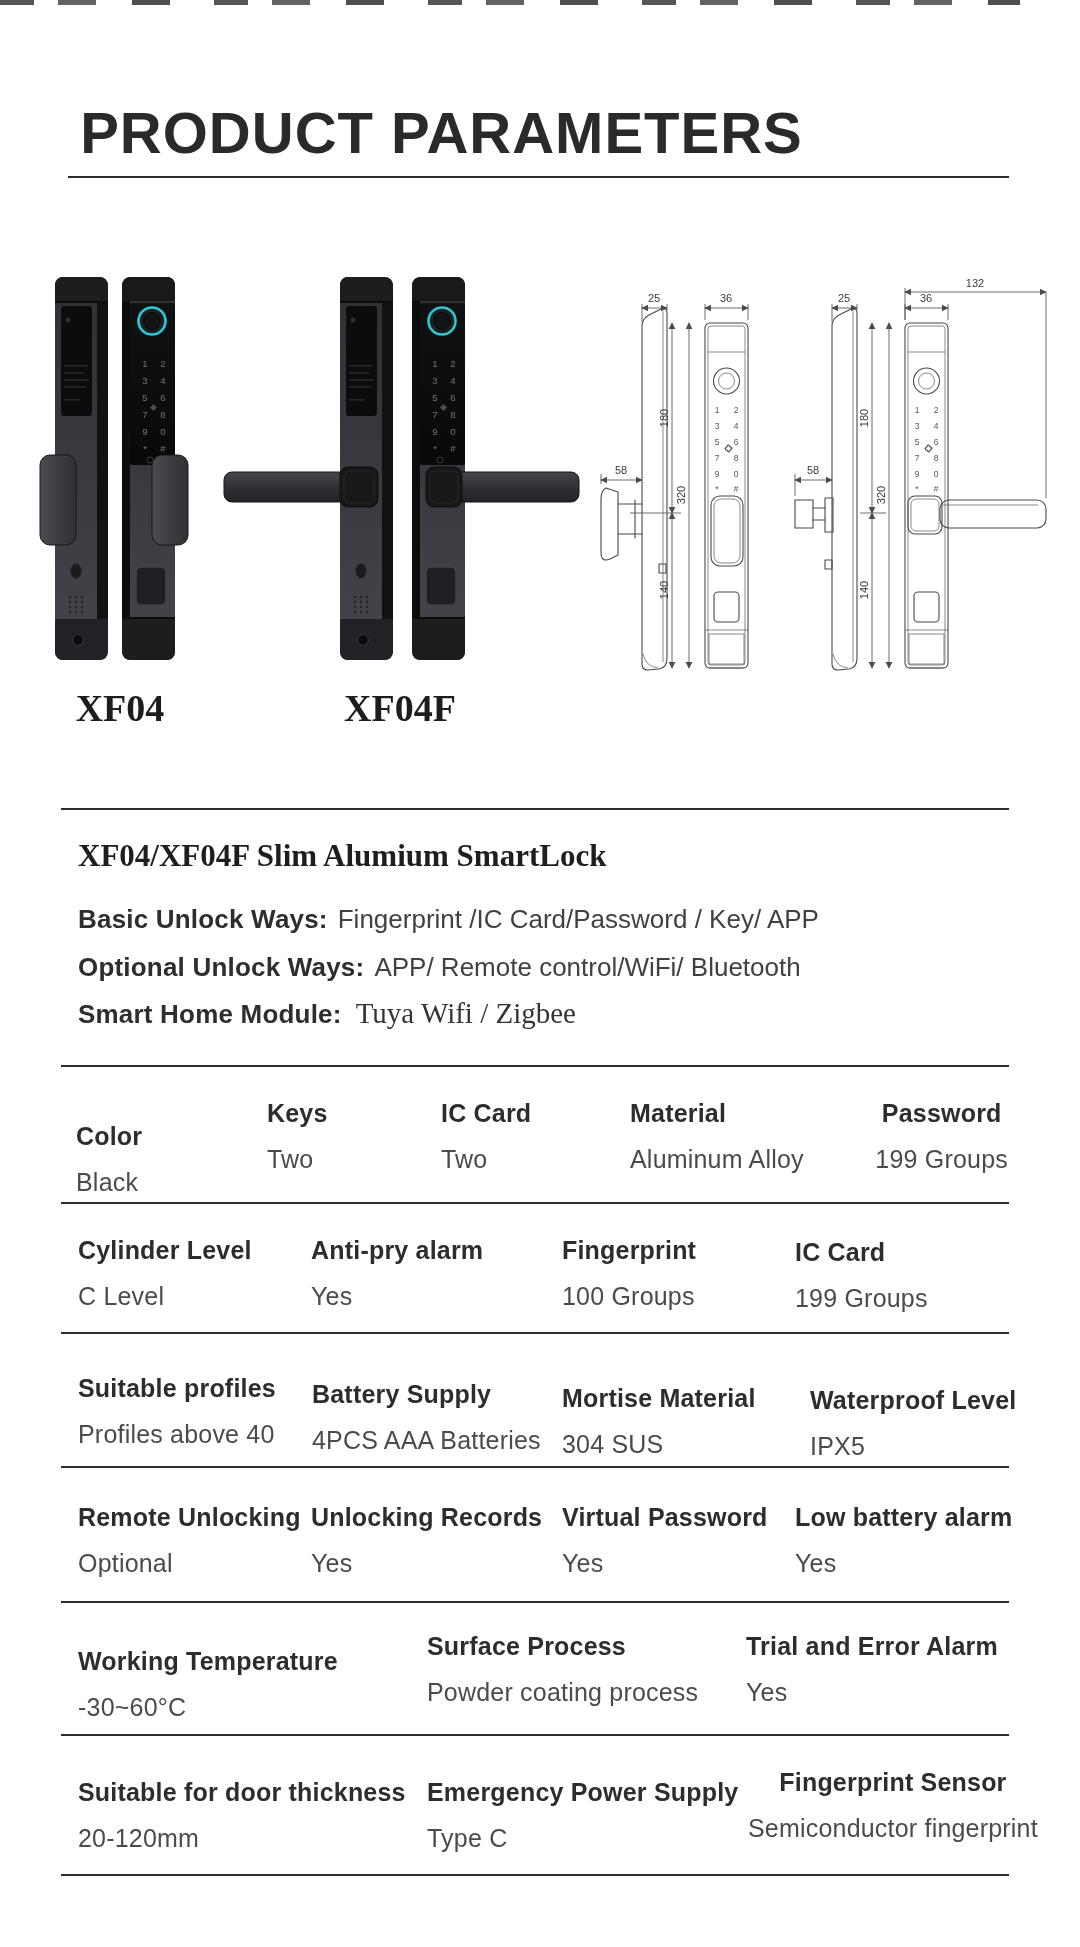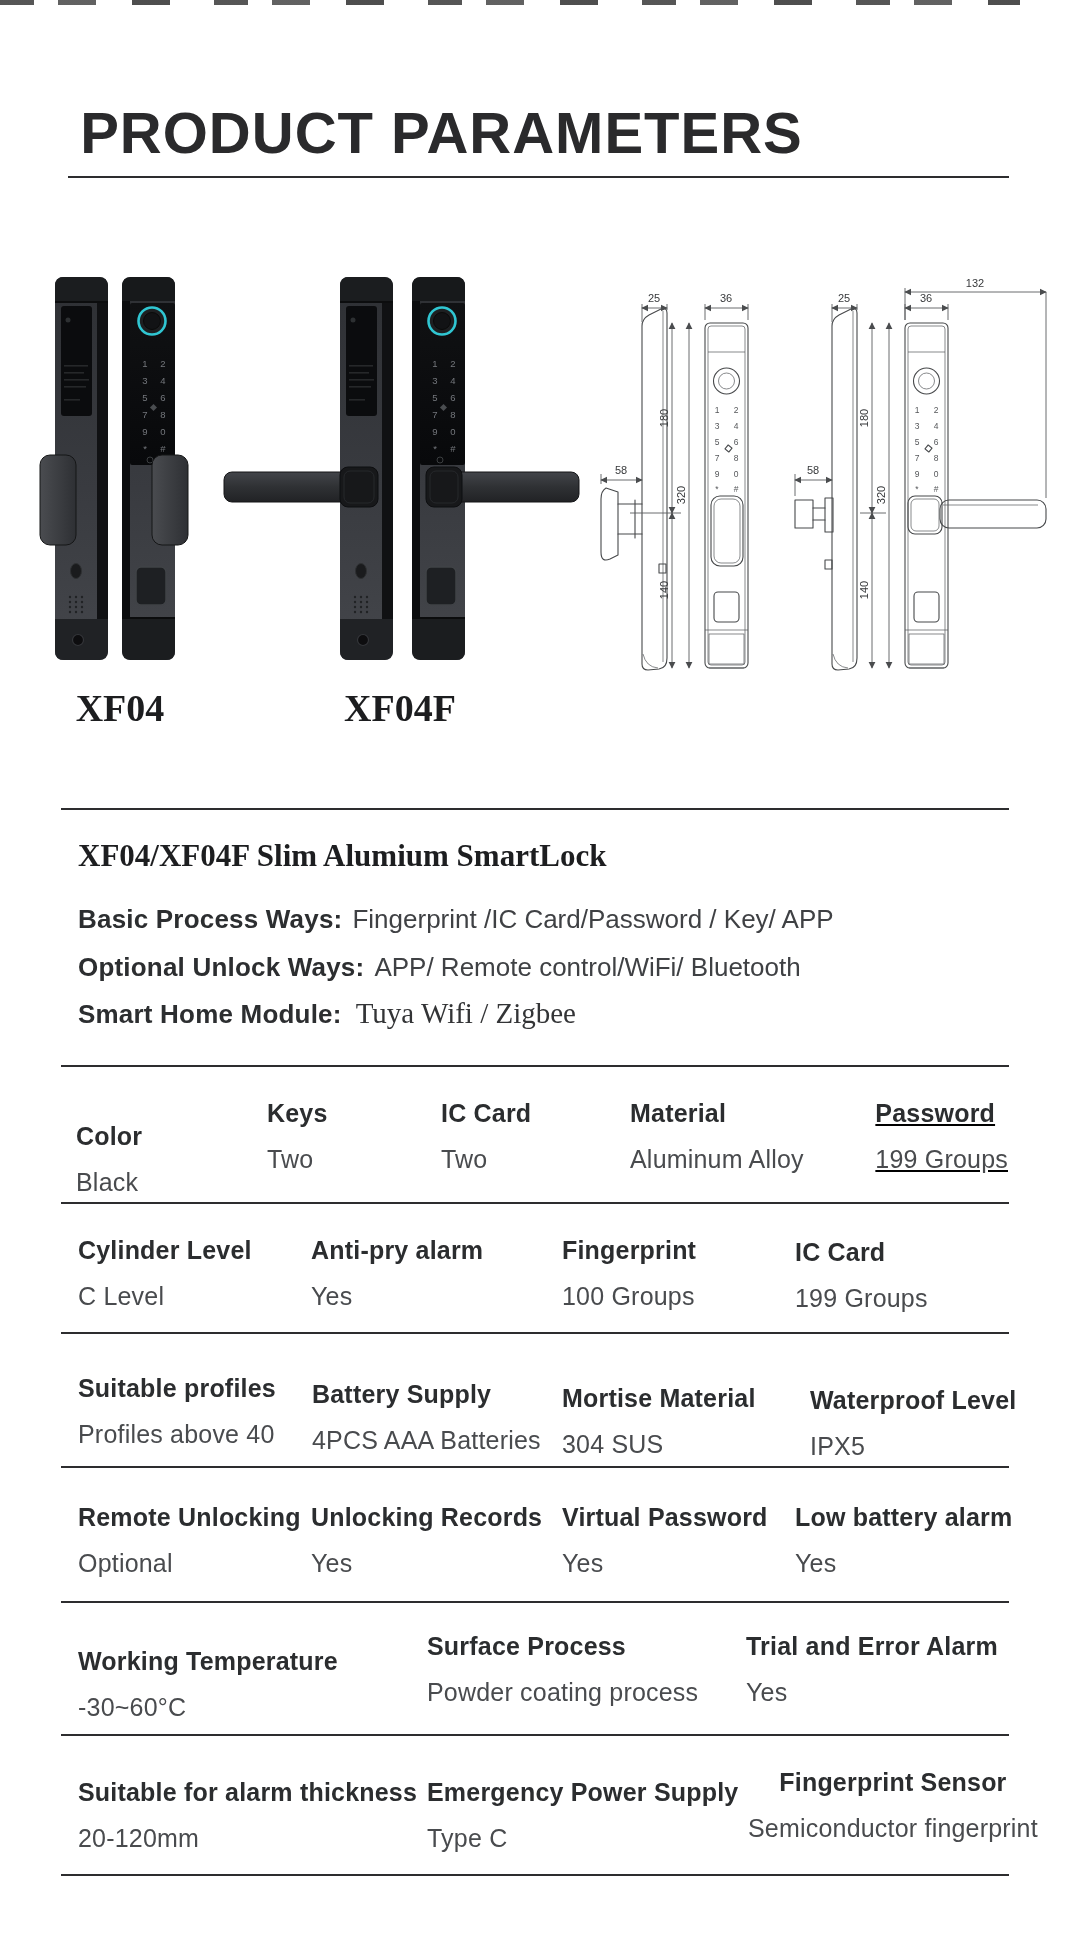--- a/index.html
+++ b/index.html
@@ -14,21 +14,21 @@
      font-size:38px;color:#1c1d1f;text-align:center;}
   #ov-heading{position:absolute;top:838px;left:78px;font-family:"Liberation Serif",serif;
      font-weight:700;font-size:31px;color:#1d1e20;white-space:nowrap;}
   .spec-line{position:absolute;left:78px;white-space:nowrap;}
   .spec-line .lb{font-size:26px;font-weight:700;color:#2c2e30;letter-spacing:.2px;}
   .spec-line .vl{font-size:26px;color:#3f4144;margin-left:10px;}
   .spec-line .vl.serif{font-family:"Liberation Serif",serif;font-size:29px;color:#333436;margin-left:14px;}
   .cell{position:absolute;white-space:nowrap;}
   .cell .lb{font-size:25px;font-weight:700;color:#2b2d2f;letter-spacing:.2px;}
   .cell .vl{font-size:25px;font-weight:400;color:#494b4e;margin-top:17px;letter-spacing:.2px;}
-  .cell.right{text-align:left;text-decoration:underline;}
+  .cell.right{text-align:center;}
   svg .tl{stroke:#47494b;stroke-width:1.1;fill:none;stroke-linejoin:round;stroke-linecap:round;}
   svg .tl2{stroke:#55575a;stroke-width:.7;fill:none;}
   svg .dim{stroke:#5a5c5e;stroke-width:.9;fill:none;}
   svg text.dm{font-family:"Liberation Sans",sans-serif;font-size:11px;fill:#37393b;}
   svg text.kp{font-family:"Liberation Sans",sans-serif;font-size:8.5px;fill:#55575a;}
   svg text.kpp{font-family:"Liberation Sans",sans-serif;font-size:9.5px;fill:#74777c;}
 </style>
 </head>
 <body>
 
@@ -275,21 +275,21 @@
       <text class="dm" transform="rotate(-90 125 217)" x="125" y="217" text-anchor="middle">320</text>
       <path class="dim" d="M35,218 L35,196"></path>
       <line class="dim" x1="35" y1="202" x2="72" y2="202" marker-start="url(#d2a)" marker-end="url(#d2a)"></line>
       <text class="dm" x="53" y="196" text-anchor="middle">58</text>
     </g>
   </svg>
 
   <div id="ov-heading">XF04/XF04F Slim Alumium SmartLock</div>
 
   <div class="spec-line" style="top:904px;">
-    <span class="lb">Basic Process Ways:</span><span class="vl">Fingerprint /IC Card/Password / Key/ APP</span>
+    <span class="lb">Basic Unlock Ways:</span><span class="vl">Fingerprint /IC Card/Password / Key/ APP</span>
   </div>
   <div class="spec-line" style="top:952px;">
     <span class="lb">Optional Unlock Ways:</span><span class="vl">APP/ Remote control/WiFi/ Bluetooth</span>
   </div>
   <div class="spec-line" style="top:997px;">
     <span class="lb">Smart Home Module:</span><span class="vl serif">Tuya Wifi / Zigbee</span>
   </div>
 
   <div class="cell" style="left:76px;top:1099px;margin-top:23px;">
     <div class="lb">Color</div>
@@ -370,21 +370,21 @@
   <div class="cell" style="left:427px;top:1632px;">
     <div class="lb">Surface Process</div>
       <div class="vl">Powder coating process</div>
     </div>
   <div class="cell" style="left:746px;top:1632px;">
     <div class="lb">Trial and Error Alarm</div>
       <div class="vl">Yes</div>
     </div>
 
   <div class="cell" style="left:78px;top:1778px;">
-    <div class="lb">Suitable for alarm thickness</div>
+    <div class="lb">Suitable for door thickness</div>
       <div class="vl">20-120mm</div>
     </div>
   <div class="cell" style="left:427px;top:1778px;">
     <div class="lb">Emergency Power Supply</div>
       <div class="vl">Type C</div>
     </div>
   <div class="cell" style="left:748px;top:1768px;text-align:center;">
     <div class="lb">Fingerprint Sensor</div>
       <div class="vl">Semiconductor fingerprint</div>
     </div>

